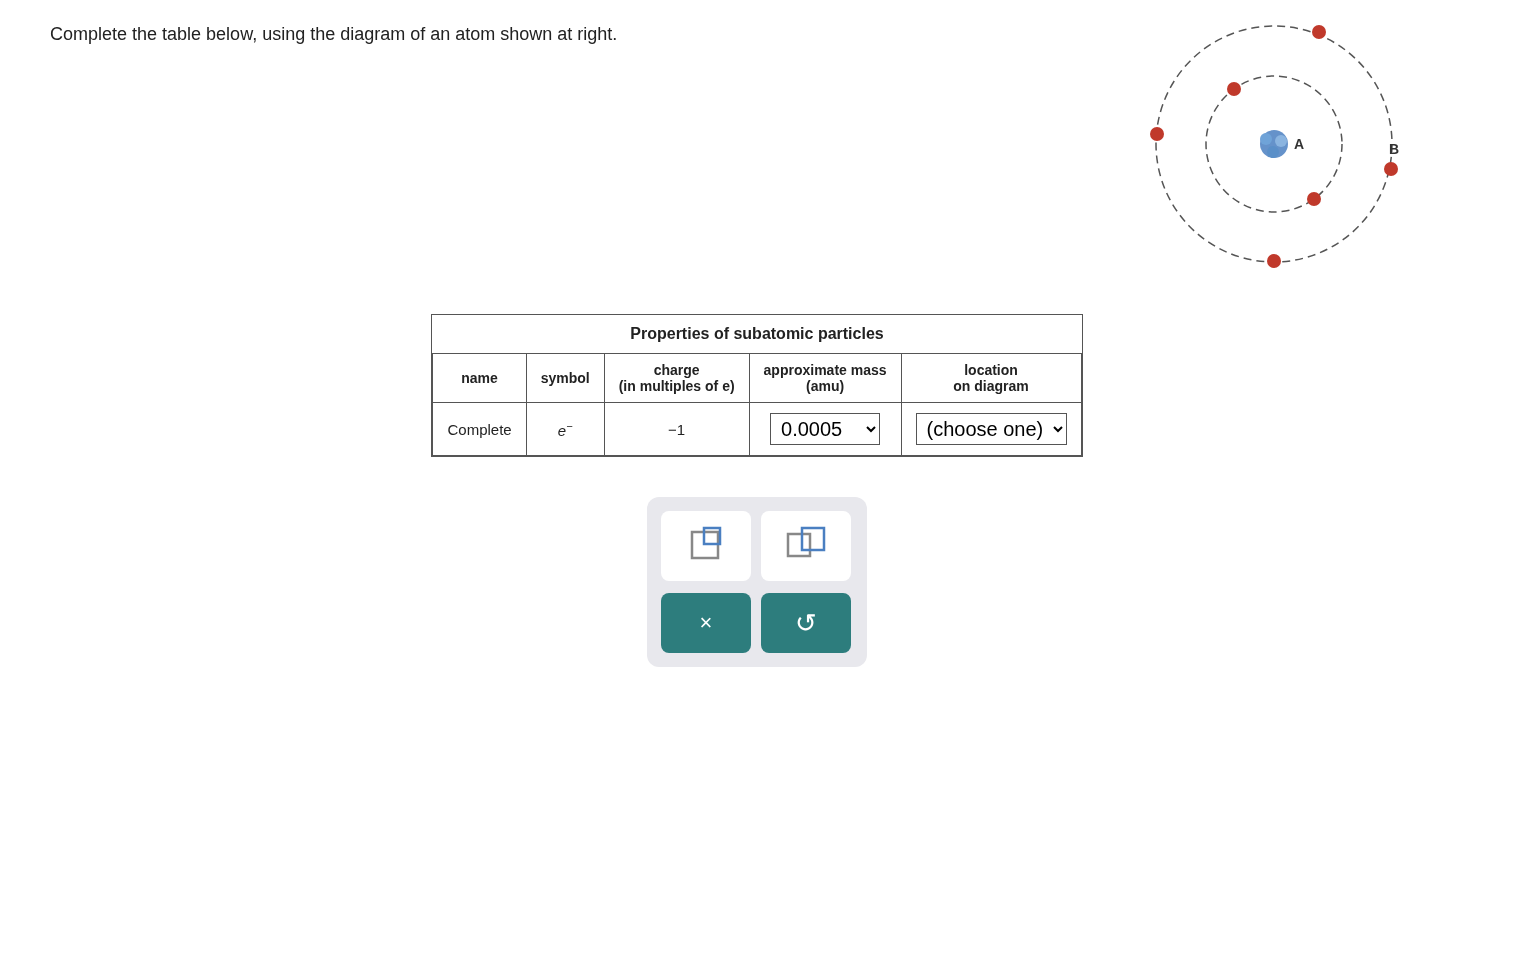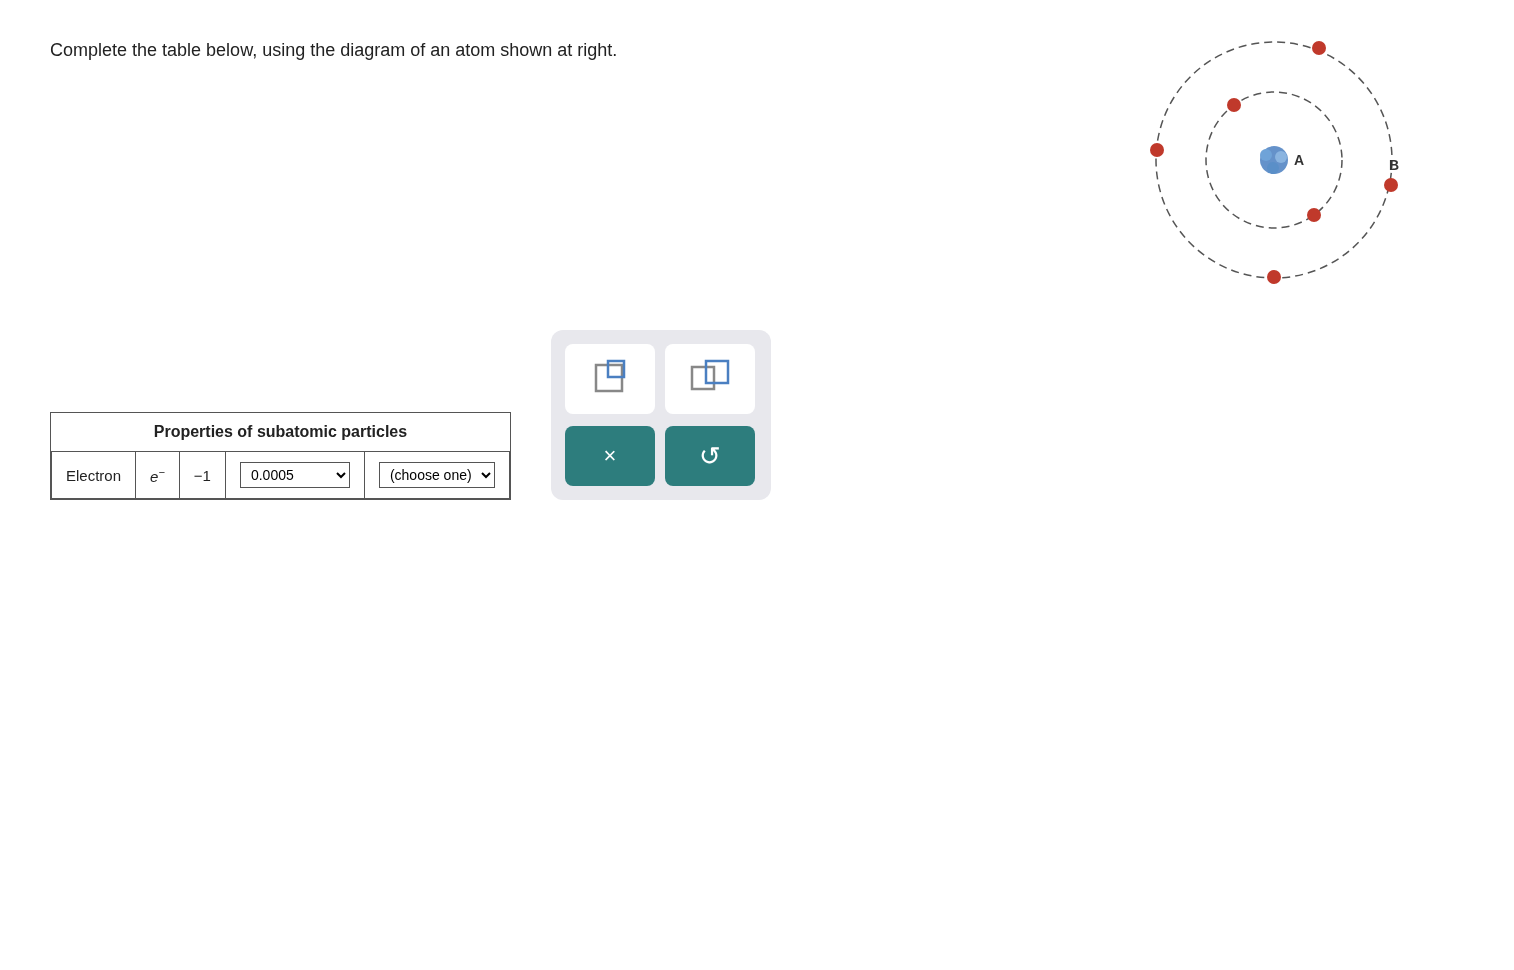--- a/index.html
+++ b/index.html
@@ -8,21 +8,21 @@
       font-family: 'Times New Roman', Times, serif;
       font-size: 16px;
       color: #222;
       width: 1514px;
       min-height: 970px;
       position: relative;
       overflow: hidden;
     }
 
     .main-container {
-      padding: 40px 50px;
+      padding: 24px 50px;
     }
 
     .instruction {
       font-size: 18px;
       margin-bottom: 20px;
       font-family: Arial, sans-serif;
     }
 
     .top-section {
       display: flex;
@@ -42,23 +42,24 @@
     }
 
     .atom-diagram svg {
       width: 100%;
       height: 100%;
     }
 
     
     .bottom-section {
       display: flex;
-      align-items: flex-end;
+      align-items: center;
       gap: 40px;
       margin-top: 20px;
+      flex-direction: column;
     }
 
     
     .table-container {
       border: 1.5px solid #555;
     }
 
     table {
       border-collapse: collapse;
       font-family: Arial, sans-serif;
@@ -93,21 +94,21 @@
     .symbol-cell {
       font-style: italic;
       font-size: 16px;
     }
 
     sup, sub {
       font-size: 11px;
     }
 
     select {
-      font-size: 14px;
+      font-size: 20px;
       font-family: Arial, sans-serif;
       padding: 3px 6px;
       border: 1.5px solid #555;
       background: white;
       cursor: pointer;
       appearance: auto;
       min-width: 110px;
     }
 
     .charge-input-box {
@@ -205,23 +206,39 @@
   <div class="bottom-section">
 
     <div class="table-container">
       <table>
         <tbody>
 
           <tr class="table-title-row">
             <td colspan="5">Properties of subatomic particles</td>
           </tr>
 
+          <tr class="header-row">
+            <th>name</th>
+            <th>symbol</th>
+            <th>
+              <span>charge</span><br>
+              <span>(in multiples of e)</span>
+            </th>
+            <th>
+              <span>approximate mass</span><br>
+              <span>(amu)</span>
+            </th>
+            <th>
+              <span>location</span><br>
+              <span>on diagram</span>
+            </th>
+          </tr>
 
           <tr class="data-row">
-            <td>Electron</td>
+            <td>Complete</td>
             <td class="symbol-cell">
               <i>e</i><sup>−</sup>
             </td>
             <td>−1</td>
             <td>
               <select>
                 <option value="0.0005">0.0005</option>
                 <option value="1.0">1.0</option>
               </select>
             </td>

